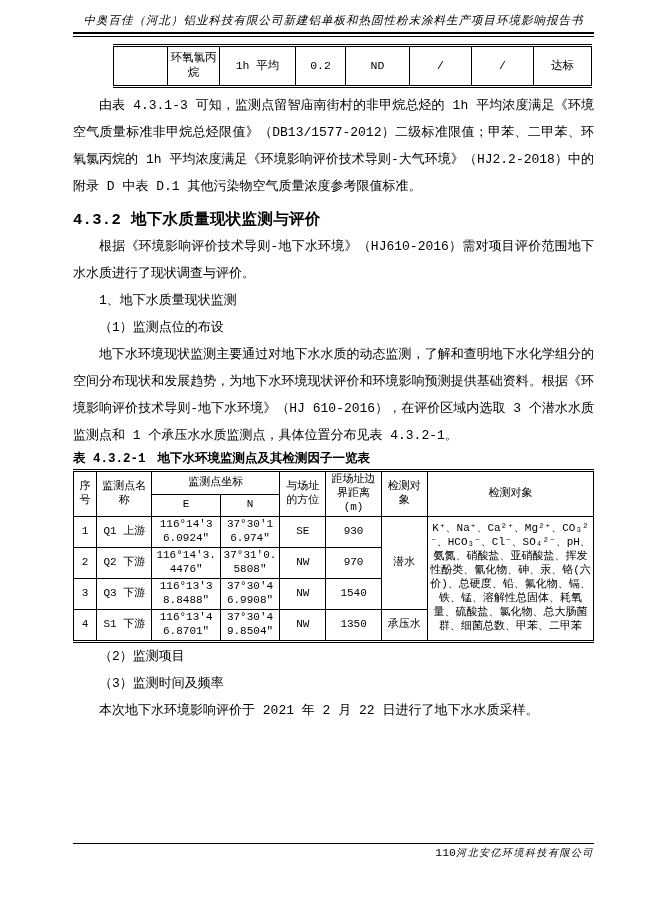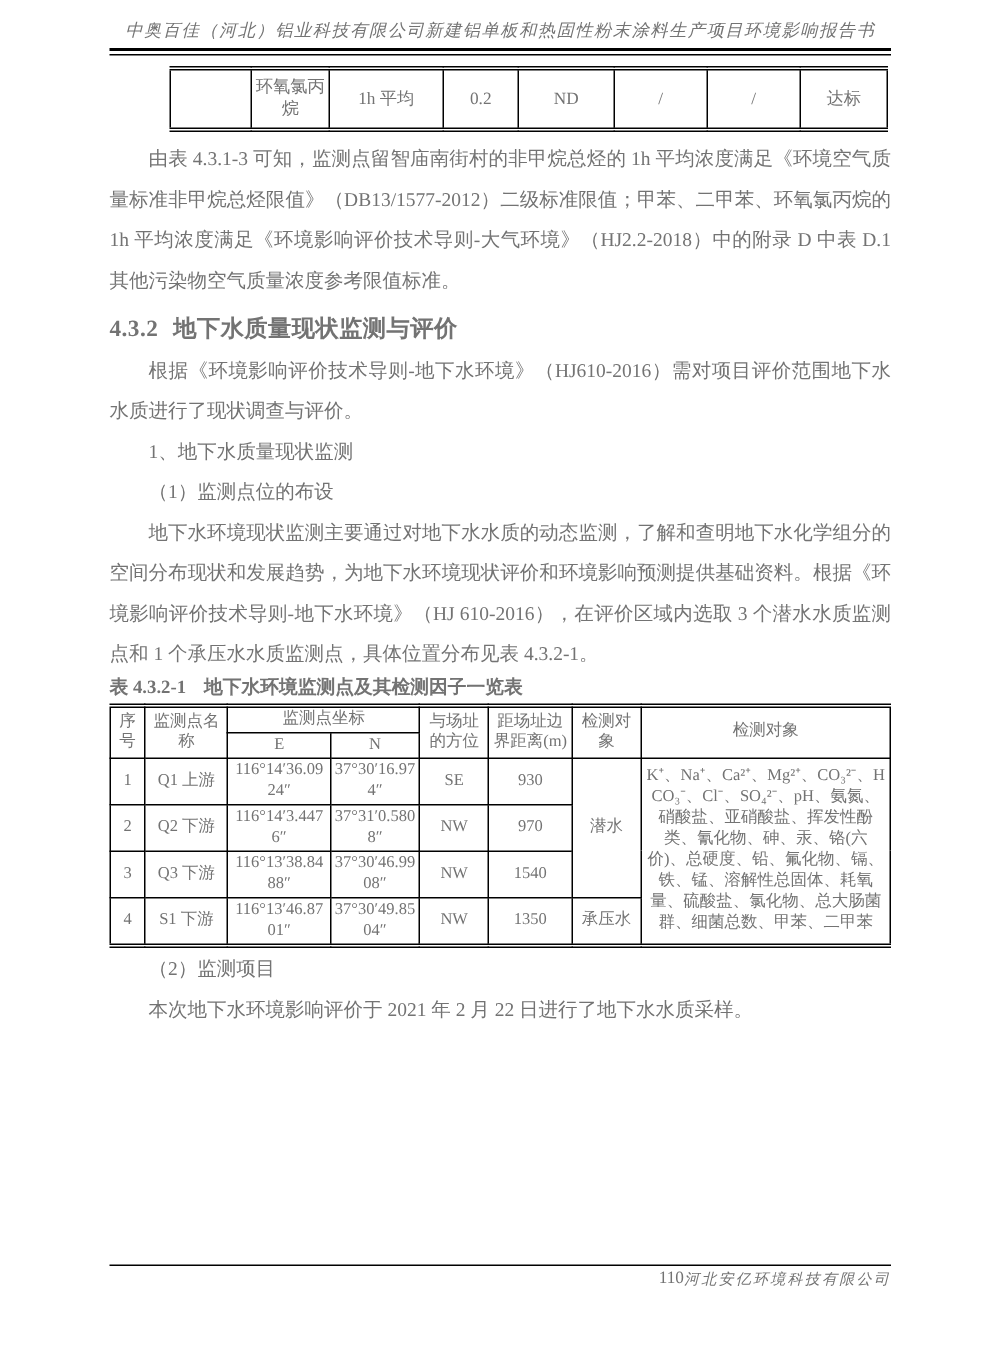--- a/index.html
+++ b/index.html
@@ -1,18 +1,18 @@
 <!DOCTYPE html>
 <html><head>
 <meta charset="utf-8">
 <style>
   html,body { margin:0; padding:0; background:#ffffff; }
   .page {
-    position:relative; width:667px; height:864px; background:#ffffff; color:#737373;
-    font-family:Liberation Serif, serif; overflow:hidden;
+    position:relative; width:667px; height:864px; background:#ffffff; color:#000000;
+    font-family:Liberation Mono, monospace; overflow:hidden;
   }
   .content { margin:0 73px; }
 
   
   .header-title {
     padding-top:13px; text-align:center; font-size:11.5px; font-style:italic;
     letter-spacing:1px; white-space:nowrap;
   }
   .header-rule { margin:4px 73px 0; height:2px; border-top:2.5px solid #000; border-bottom:1px solid #000; }
 
@@ -159,20 +159,21 @@
         <td class="coord">116°13′46.8701″</td>
         <td class="coord">37°30′49.8504″</td>
         <td>NW</td>
         <td>1350</td>
         <td>承压水</td>
       </tr>
     </tbody>
       </table>
 
     <p class="body">（2）监测项目</p>
+    <p class="body">（3）监测时间及频率</p>
     <p class="body">本次地下水环境影响评价于 2021 年 2 月 22 日进行了地下水水质采样。</p>
 
   </div>
 
   <div class="footer">
     <span class="page-number">110</span>
     <span class="footer-company">河北安亿环境科技有限公司</span>
   </div>
 
 </div>

